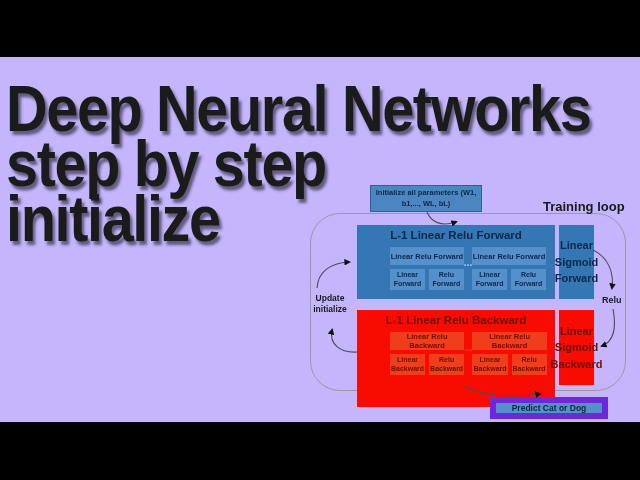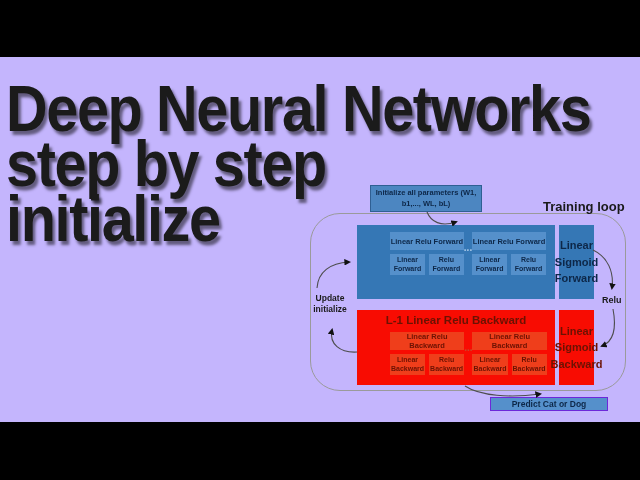--- a/index.html
+++ b/index.html
@@ -24,21 +24,21 @@
   .loss{left:602px;top:295px;font-size:9px;}
   .update{left:302px;top:293px;width:56px;font-size:8.5px;text-align:center;line-height:1.25;}
 
   .init-box{position:absolute;left:370px;top:185px;width:112px;height:27px;z-index:2;
             background:var(--blue-init);border:1px solid #2f5f93;color:var(--navy-text);
             font-size:7.5px;font-weight:bold;text-align:center;line-height:1.45;
             display:flex;flex-direction:column;justify-content:center;}
 
   .big-box{position:absolute;left:357px;width:198px;z-index:2;padding:3px 0 0 0;}
   .fwd-box{top:225px;height:74px;background:var(--blue-dark);}
-  .bwd-box{top:310px;height:75px;background:var(--red-bright);}
+  .bwd-box{top:310px;height:97px;background:var(--red-bright);}
   .hdr{text-align:center;font-size:11.5px;font-weight:bold;line-height:15px;}
   .fwd-box .hdr,.fwd-box .sub,.sig-fwd,.predict{color:var(--navy-text);}
   .bwd-box .hdr,.bwd-box .sub,.sig-bwd{color:var(--maroon-text);}
   .row{display:flex;justify-content:space-between;align-items:flex-start;
        padding:4px 9px 0 9px;margin-left:24px;}
   .group{width:86px;display:flex;flex-direction:column;}
   .sub{font-weight:bold;text-align:center;display:flex;align-items:center;justify-content:center;}
   .sub.top{height:18px;font-size:7.5px;}
   .pair{display:flex;gap:4px;margin-top:4px;}
   .pair .sub{flex:1;height:21px;font-size:7px;line-height:1.2;padding:1px;}
@@ -47,22 +47,22 @@
   .dots{font-size:10px;font-weight:bold;margin-top:10px;}
   .fwd-box .dots{color:#a9c9e8;}
   .bwd-box .dots{color:#c8482a;}
 
   .sig{position:absolute;left:559px;width:35px;z-index:2;font-size:11px;font-weight:bold;
        text-align:center;line-height:1.5;display:flex;align-items:center;justify-content:center;
        padding:2px;}
   .sig-fwd{top:225px;height:74px;background:var(--blue-dark);}
   .sig-bwd{top:310px;height:75px;background:var(--red-bright);}
 
-  .predict{position:absolute;left:490px;top:397px;width:118px;height:14px;z-index:2;
-           background:var(--blue-mid);border:1px solid #6d28d9;font-size:8.5px;font-weight:bold;
+  .predict{position:absolute;left:490px;top:397px;width:118px;height:22px;z-index:2;
+           background:var(--blue-mid);border:6px solid #6d28d9;font-size:8.5px;font-weight:bold;
            display:flex;align-items:center;justify-content:center;}
 
   .arrows{position:absolute;left:0;top:0;width:640px;height:480px;z-index:3;pointer-events:none;}
 </style>
 </head>
 <body>
 
 <div class="frame">
   <div class="bar top"></div>
   <div class="bar bottom"></div>
@@ -79,20 +79,21 @@
     <div class="init-box">
       <div>Initialize all parameters (W1,</div>
       <div>b1,..., WL, bL)</div>
     </div>
 
     <div class="lbl tl-label">Training loop</div>
     <div class="lbl loss">Relu</div>
     <div class="lbl update">Update initialize</div>
 
     <div class="big-box fwd-box">
+      <div class="hdr">L-1 Linear Relu Forward</div>
       <div class="row">
         <div class="group">
           <div class="sub top">Linear Relu Forward</div>
           <div class="pair">
             <div class="sub">Linear Forward</div>
             <div class="sub">Relu Forward</div>
           </div>
         </div>
         <div class="dots">...</div>
         <div class="group">

